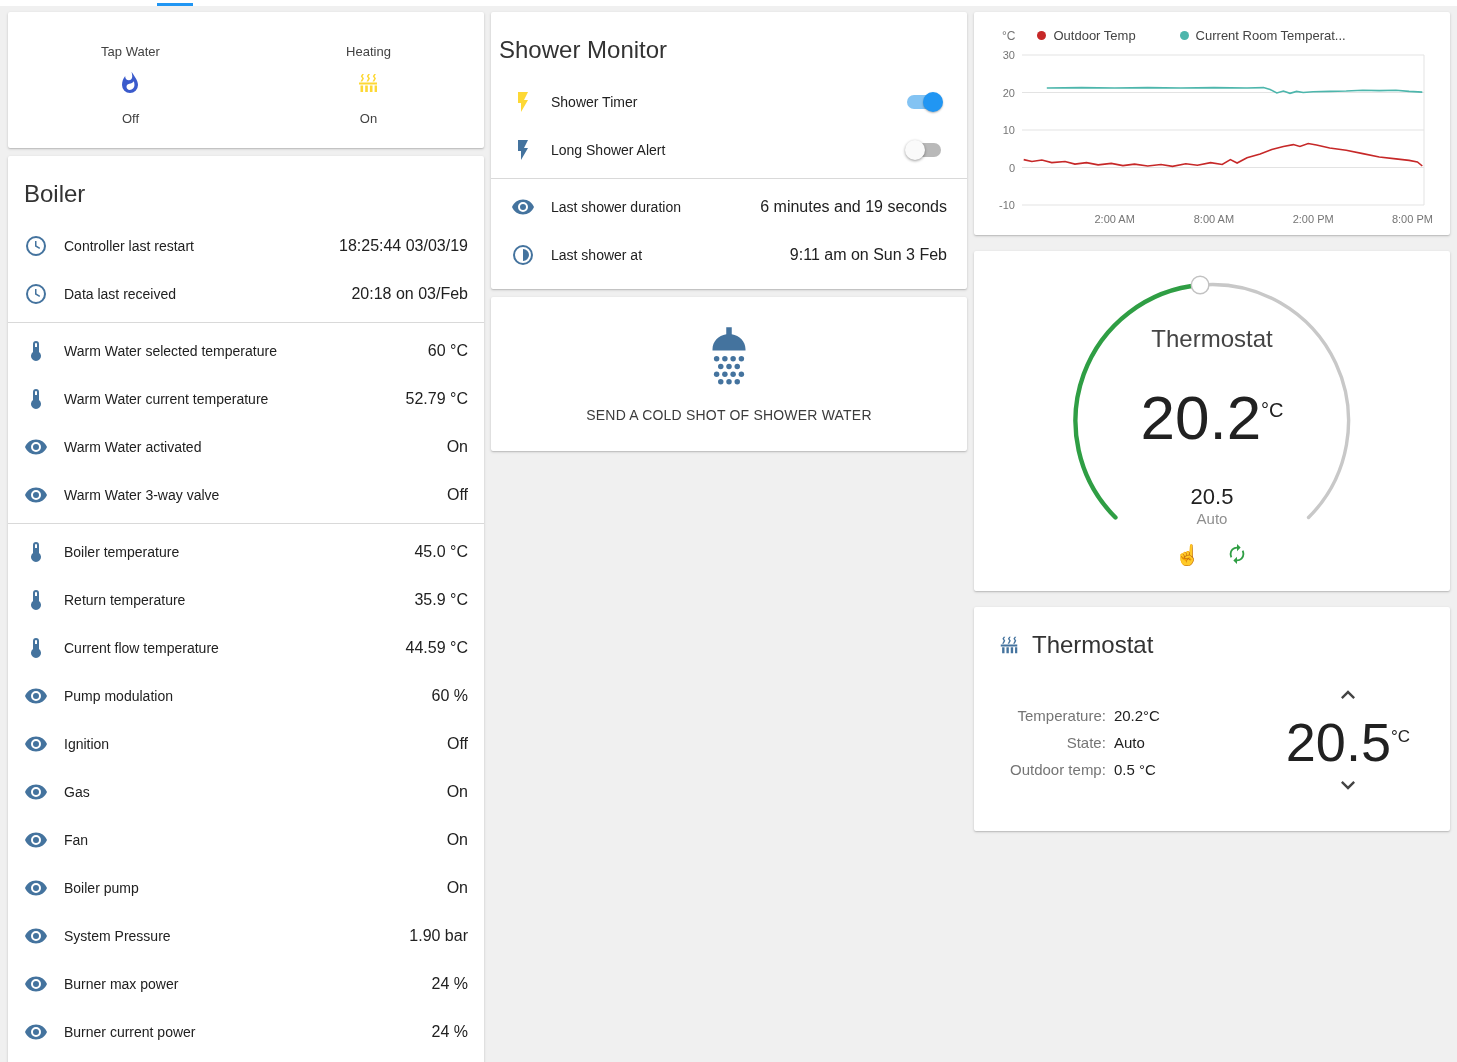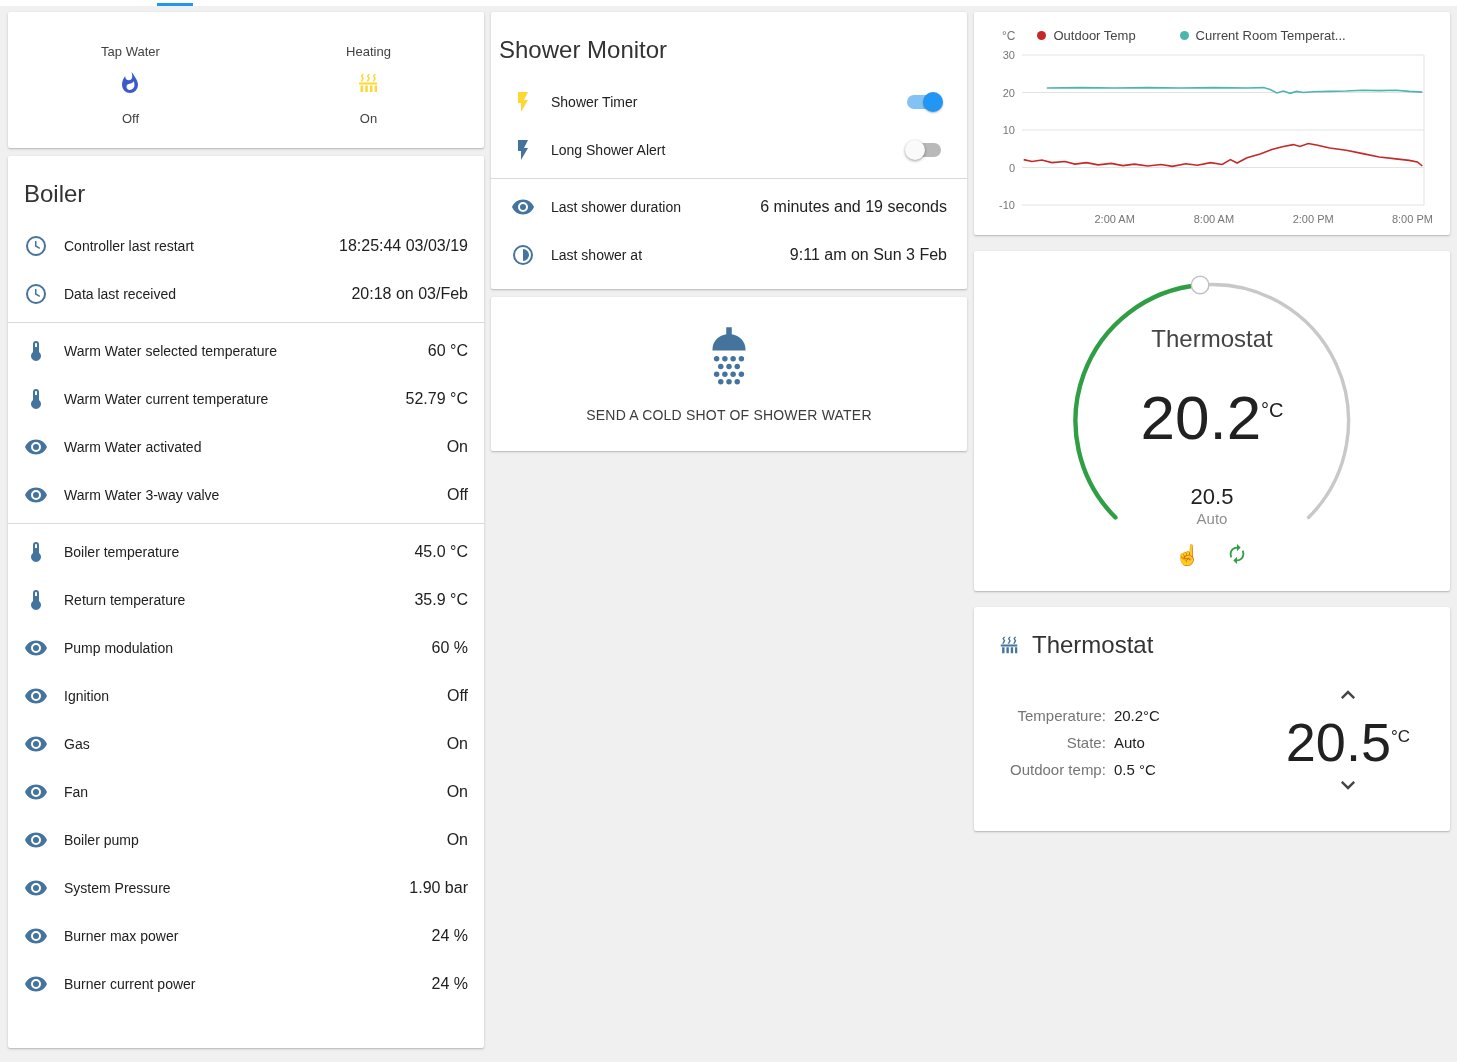--- a/index.html
+++ b/index.html
@@ -187,20 +187,29 @@
     <span class="row-value" data-interactable="false">45.0 °C</span>
   </div>
           <div class="row" data-interactable="true">
     <span class="row-icon" data-interactable="false">
               <svg viewBox="0 0 24 24">
                 <path fill="currentColor" d="M15,13V5A3,3 0 0,0 9,5V13A5,5 0 1,0 15,13M12,4A1,1 0 0,1 13,5V8H11V5A1,1 0 0,1 12,4Z"></path>
               </svg>
             </span>
     <span class="row-label" data-interactable="false">Return temperature</span>
     <span class="row-value" data-interactable="false">35.9 °C</span>
+  </div>
+          <div class="row" data-interactable="true">
+    <span class="row-icon" data-interactable="false">
+              <svg viewBox="0 0 24 24">
+                <path fill="currentColor" d="M15,13V5A3,3 0 0,0 9,5V13A5,5 0 1,0 15,13M12,4A1,1 0 0,1 13,5V8H11V5A1,1 0 0,1 12,4Z"></path>
+              </svg>
+            </span>
+    <span class="row-label" data-interactable="false">Current flow temperature</span>
+    <span class="row-value" data-interactable="false">44.59 °C</span>
   </div>
           <div class="row" data-interactable="true">
     <span class="row-icon" data-interactable="false">
               <svg viewBox="0 0 24 24">
                 <path fill="currentColor" d="M12,9A3,3 0 0,0 9,12A3,3 0 0,0 12,15A3,3 0 0,0 15,12A3,3 0 0,0 12,9M12,17A5,5 0 0,1 7,12A5,5 0 0,1 12,7A5,5 0 0,1 17,12A5,5 0 0,1 12,17M12,4.5C7,4.5 2.73,7.61 1,12C2.73,16.39 7,19.5 12,19.5C17,19.5 21.27,16.39 23,12C21.27,7.61 17,4.5 12,4.5Z"></path>
               </svg>
             </span>
     <span class="row-label" data-interactable="false">Pump modulation</span>
     <span class="row-value" data-interactable="false">60 %</span>
   </div>

